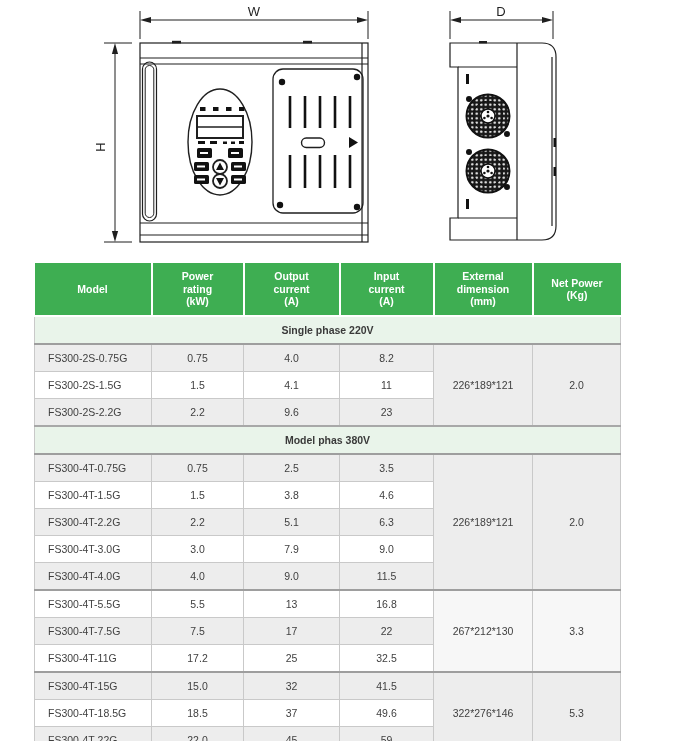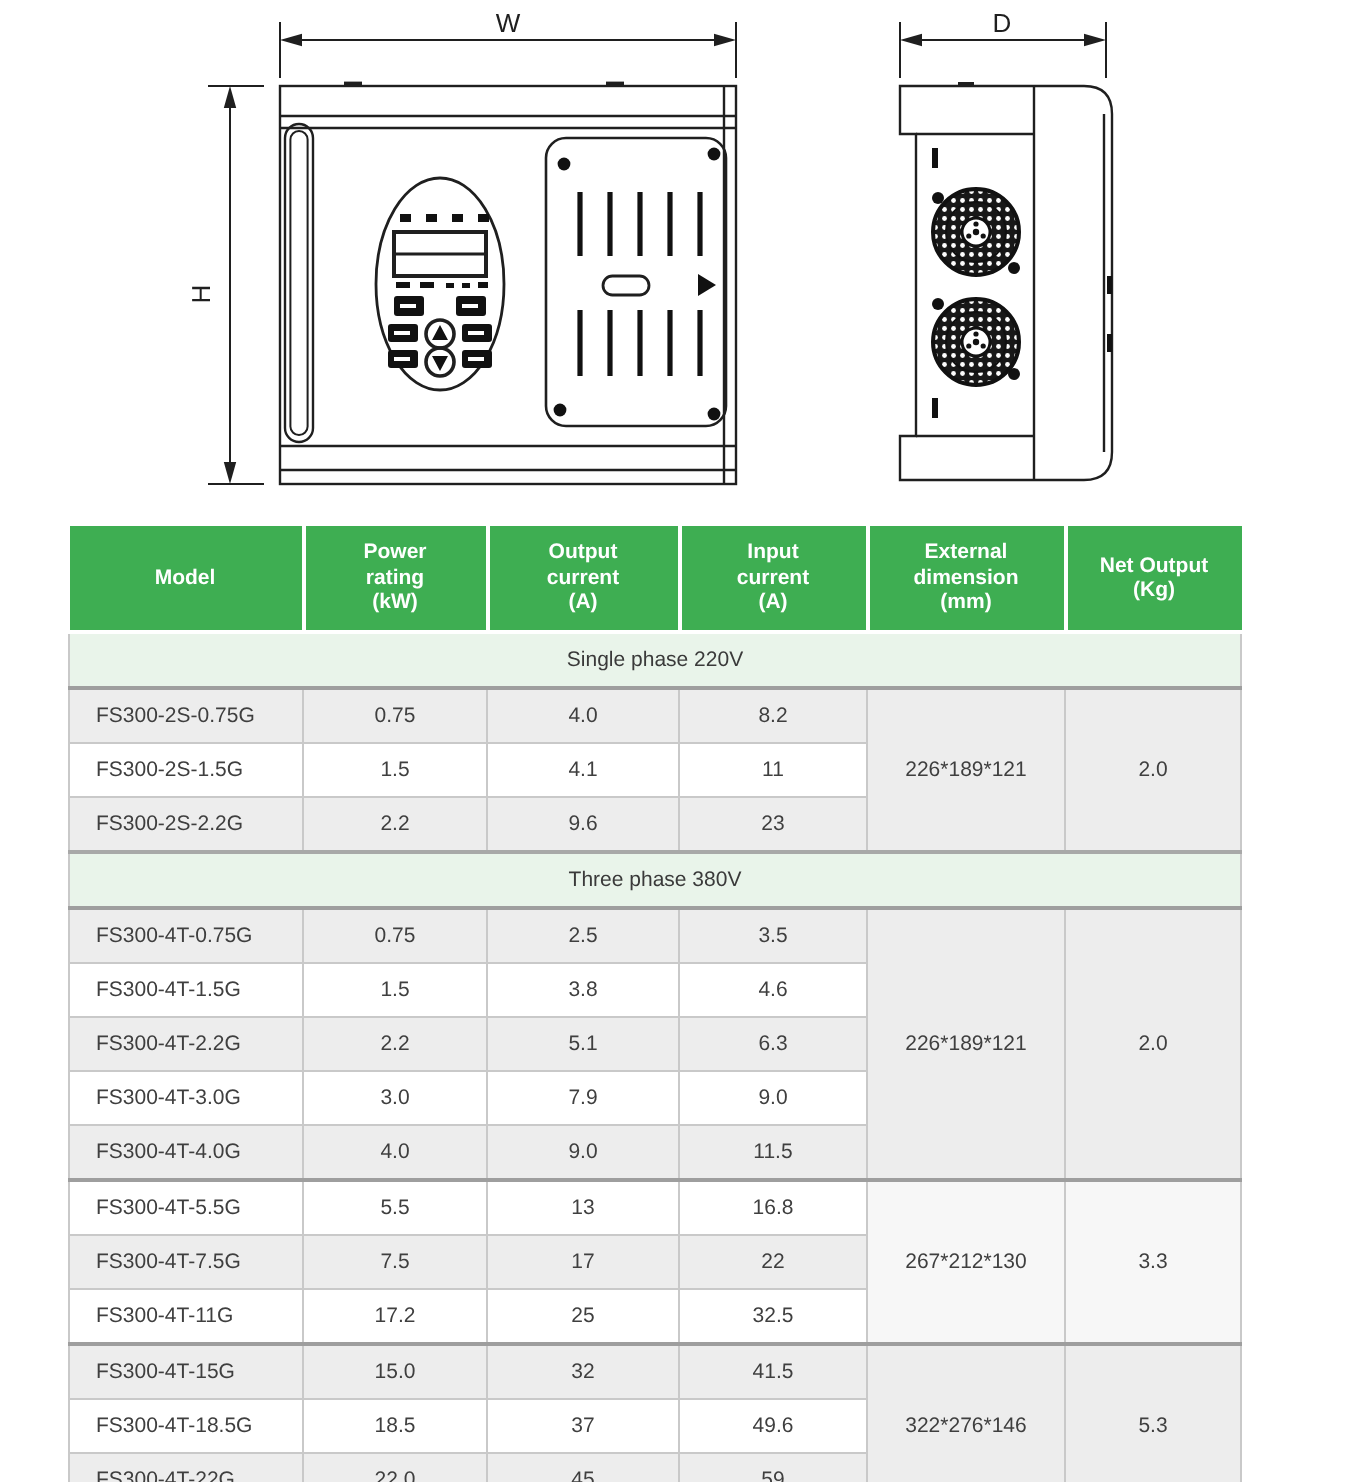--- a/index.html
+++ b/index.html
@@ -23,21 +23,21 @@
     border:1px solid #c9c9c9;height:26px;padding:0;
     font-size:10.5px;color:#3f3f3f;text-align:center;vertical-align:middle;
     background:#fff;
   }
   .tbl td.model{text-align:left;padding-left:13px;}
   .tbl tr.striped td{background:var(--row-gray,#ededed);}
   .tbl td.merged{background:var(--merged-gray,#f7f7f7);}
   .tbl td.section-cell{
     background:var(--section-green,#e9f4ea);color:#3a3a3a;
     border-top:2px solid #a8a8a8;border-bottom:1px solid #ababab;
-    height:26px;font-size:10.5px;
+    height:26px;font-size:10.5px;font-weight:bold;
   }
   .tbl tr.group-top td{border-top:2px solid #9e9e9e;}
   .tbl tbody tr:last-child td{border-bottom:2px solid #a8a8a8;}
 </style>
 </head>
 <body>
 
 <div class="canvas">
 
   <svg class="diagram" width="676" height="258" viewBox="0 0 676 258">
@@ -214,21 +214,21 @@
 rating
 (kW)</th>
           <th>Output
 current
 (A)</th>
           <th>Input
 current
 (A)</th>
           <th>External dimension
 (mm)</th>
-          <th>Net Output
+          <th>Net Power
 (Kg)</th>
         </tr>
       </thead>
     <tbody>
         <tr>
           <td class="section-cell" colspan="6">Single phase 220V</td>
         </tr>
         <tr class="striped group-top">
           <td class="model">FS300-2S-0.75G</td>
           <td>0.75</td>
@@ -243,21 +243,21 @@
           <td>4.1</td>
           <td>11</td>
         </tr>
         <tr class="striped">
           <td class="model">FS300-2S-2.2G</td>
           <td>2.2</td>
           <td>9.6</td>
           <td>23</td>
         </tr>
         <tr>
-          <td class="section-cell" colspan="6">Three phase 380V</td>
+          <td class="section-cell" colspan="6">Model phas 380V</td>
         </tr>
         <tr class="striped group-top">
           <td class="model">FS300-4T-0.75G</td>
           <td>0.75</td>
           <td>2.5</td>
           <td>3.5</td>
           <td class="merged" rowspan="5">226*189*121</td>
           <td class="merged" rowspan="5">2.0</td>
         </tr>
         <tr>

